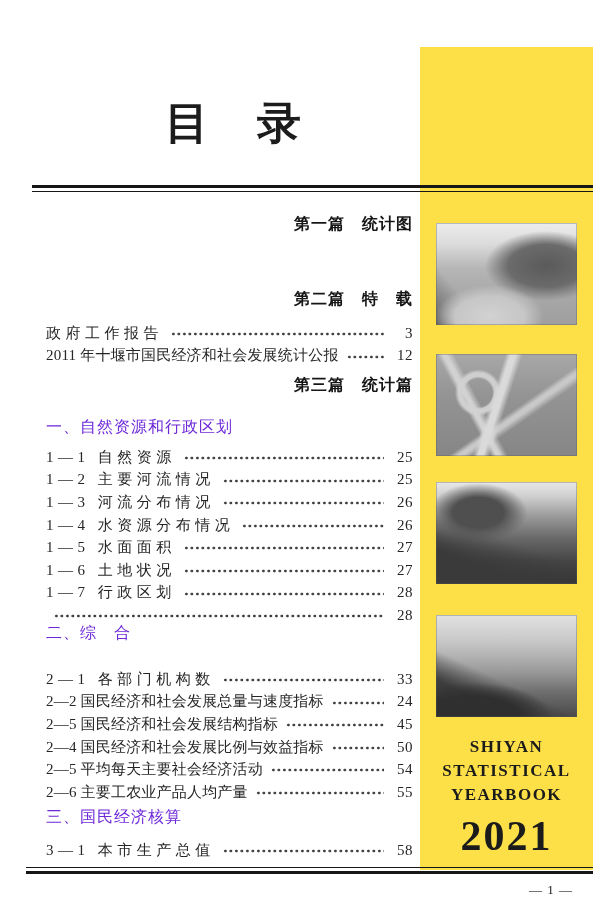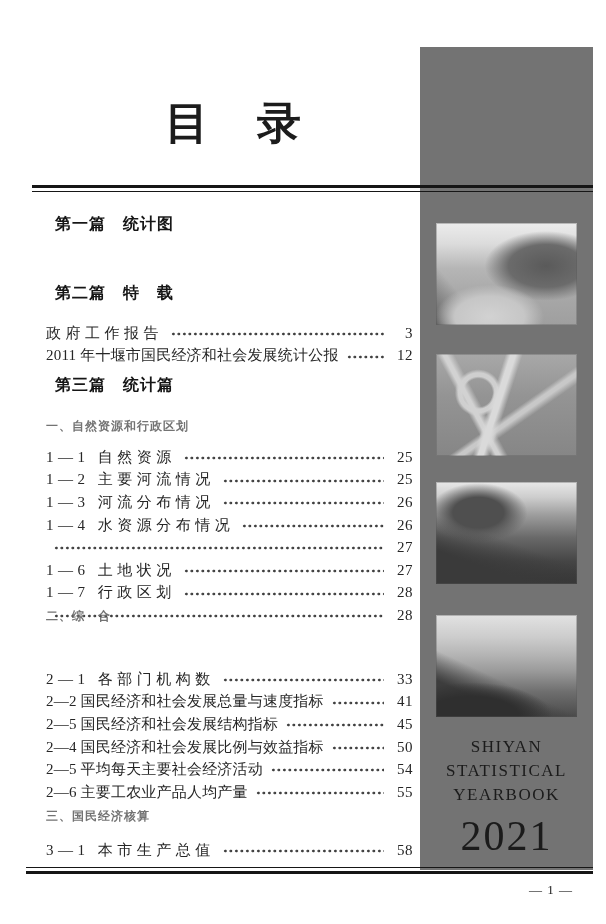--- a/index.html
+++ b/index.html
@@ -2,21 +2,21 @@
 <html><head>
 <meta charset="utf-8">
 <style>
   html,body{margin:0;padding:0;background:#e9e9e9;}
   .page{
     position:relative;width:606px;height:924px;background:#ffffff;
     margin:0 auto;overflow:hidden;
     font-family:"Liberation Serif","DejaVu Serif",serif;color:#222;
   }
   
-  .sidebar{position:absolute;left:420px;top:47px;width:173px;height:823px;background:#737373;}
+  .sidebar{position:absolute;left:420px;top:47px;width:173px;height:823px;background:#fde047;font-weight:bold;}
   .photo{position:absolute;left:16px;width:141px;height:102px;box-shadow:inset 0 0 0 1px rgba(90,90,90,.35);}
   .photo-1{top:176px;background:
     radial-gradient(ellipse 55% 45% at 38% 92%, #d2d2d2 0%, #c6c6c6 45%, rgba(198,198,198,0) 70%),
     linear-gradient(50deg, #636363 0%, rgba(99,99,99,0) 22%),
     radial-gradient(ellipse 70% 55% at 78% 42%, #5a5a5a 0%, #6b6b6b 38%, rgba(107,107,107,0) 62%),
     linear-gradient(180deg, #ececec 0%, #dcdcdc 20%, #b5b5b5 45%, #a8a8a8 70%, #9f9f9f 100%);}
   .photo-2{top:307px;background:
     linear-gradient(108deg, rgba(0,0,0,0) 40%, #dadada 43%, #dadada 46%, rgba(0,0,0,0) 50%),
     linear-gradient(62deg, rgba(0,0,0,0) 28%, #d2d2d2 31%, #d2d2d2 33%, rgba(0,0,0,0) 37%),
     linear-gradient(145deg, rgba(0,0,0,0) 55%, #c8c8c8 58%, #c8c8c8 60%, rgba(0,0,0,0) 64%),
@@ -34,28 +34,28 @@
   .sb-line{font-size:17px;line-height:24px;letter-spacing:1.5px;}
   .sb-year{font-size:42px;line-height:44px;margin-top:7px;letter-spacing:2px;}
   
   .rule{position:absolute;z-index:3;}
   .rule-top{left:32px;width:561px;top:185px;height:3px;border-top:3px solid #161616;border-bottom:1px solid #161616;}
   .rule-bottom{left:26px;width:567px;top:867px;height:3px;border-top:1px solid #161616;border-bottom:3px solid #161616;}
   
   .title{position:absolute;left:55px;width:358px;top:94px;margin:0;text-align:center;
     font-family:"Liberation Sans","DejaVu Sans",sans-serif;font-weight:bold;
     font-size:44px;line-height:58px;letter-spacing:2px;color:#1c1c1c;}
-  .part-heading{position:absolute;left:55px;width:358px;text-align:left;
+  .part-heading{position:absolute;left:55px;width:358px;text-align:right;
     font-family:"Liberation Sans","DejaVu Sans",sans-serif;font-weight:bold;
     font-size:16px;line-height:17px;color:#161616;letter-spacing:1px;}
-  .ph-1{top:215px}.ph-2{top:284px}.ph-3{top:376px}
+  .ph-1{top:215px}.ph-2{top:290px}.ph-3{top:376px}
   .sec-heading{position:absolute;left:46px;
-    font-family:"Liberation Sans","DejaVu Sans",sans-serif;font-weight:bold;
-    font-size:12px;line-height:17px;color:#737373;letter-spacing:1px;}
-  .sh-1{top:418px}.sh-2{top:608px}.sh-3{top:808px}
+    font-family:"Liberation Sans","DejaVu Sans",sans-serif;font-weight:normal;
+    font-size:16px;line-height:17px;color:#6d28d9;letter-spacing:1px;}
+  .sh-1{top:418px}.sh-2{top:624px}.sh-3{top:808px}
   .rows{position:absolute;left:46px;width:367px;}
   .rows-special{top:322px}.rows-1{top:446px}.rows-2{top:668px}.rows-3{top:839px}
   .row{height:22.6px;display:flex;align-items:center;}
   .lbl{font-size:15px;white-space:nowrap;flex:0 1 auto;overflow:hidden;color:#262626;}
   .lbl.spread{letter-spacing:4.5px;}
   .lbl.norm{letter-spacing:0.2px;}
   .leader{flex:1 1 auto;min-width:12px;height:100%;margin:0 5px 0 8px;
     background-image:radial-gradient(circle at 2.5px 12px, #3f3f3f 1.15px, rgba(0,0,0,0) 1.7px);
     background-size:5.5px 100%;background-repeat:repeat-x;}
   .pg{font-size:15px;min-width:24px;text-align:right;letter-spacing:0.5px;color:#262626;}
@@ -104,20 +104,21 @@
       <span class="lbl spread">1—3 河流分布情况</span>
       <span class="leader"></span>
       <span class="pg">26</span>
     </div>
     <div class="row">
       <span class="lbl spread">1—4 水资源分布情况</span>
       <span class="leader"></span>
       <span class="pg">26</span>
     </div>
     <div class="row">
+      <span class="lbl spread">1—5 水面面积</span>
       <span class="leader"></span>
       <span class="pg">27</span>
     </div>
     <div class="row">
       <span class="lbl spread">1—6 土地状况</span>
       <span class="leader"></span>
       <span class="pg">27</span>
     </div>
     <div class="row">
       <span class="lbl spread">1—7 行政区划</span>
@@ -133,21 +134,21 @@
   <div class="sec-heading sh-2">二、综　合</div>
   <div class="rows rows-2">
     <div class="row">
       <span class="lbl spread">2—1 各部门机构数</span>
       <span class="leader"></span>
       <span class="pg">33</span>
     </div>
     <div class="row">
       <span class="lbl norm">2—2 国民经济和社会发展总量与速度指标</span>
       <span class="leader"></span>
-      <span class="pg">41</span>
+      <span class="pg">24</span>
     </div>
     <div class="row">
       <span class="lbl norm">2—5 国民经济和社会发展结构指标</span>
       <span class="leader"></span>
       <span class="pg">45</span>
     </div>
     <div class="row">
       <span class="lbl norm">2—4 国民经济和社会发展比例与效益指标</span>
       <span class="leader"></span>
       <span class="pg">50</span>

